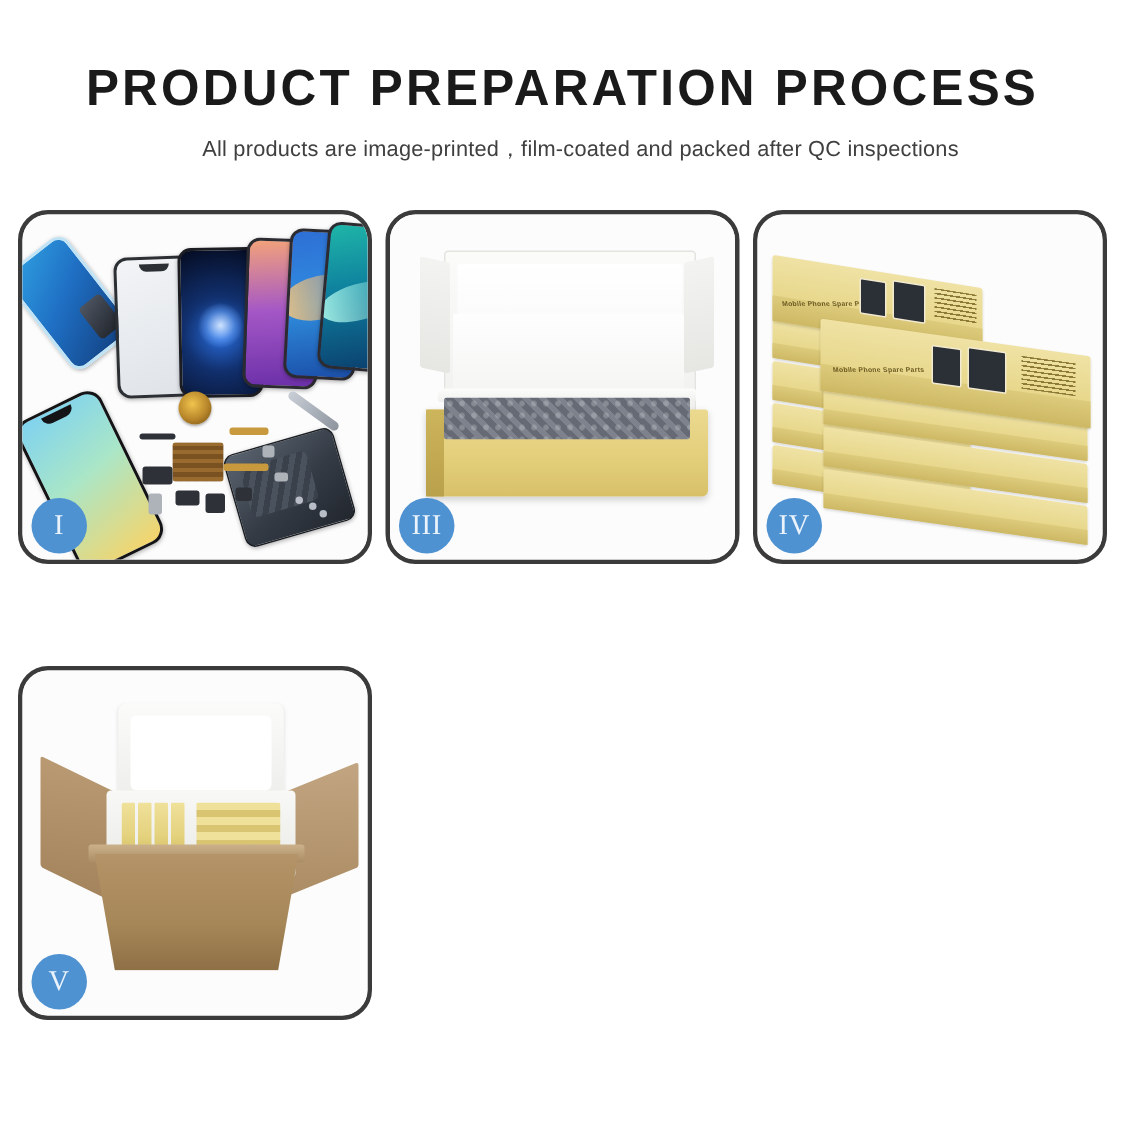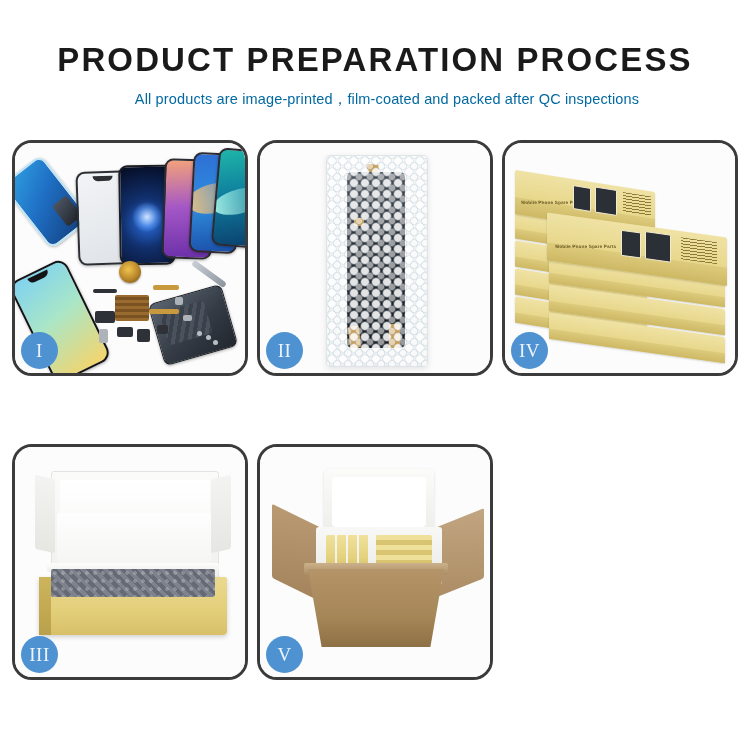--- a/index.html
+++ b/index.html
@@ -28,21 +28,21 @@
     letter-spacing: 2.2px;
     color: #1a1a1a;
     line-height: 1;
     transform: scaleX(0.97);
     white-space: nowrap;
   }
   .subtitle {
     margin-top: 14px;
     font-size: 14.5px;
     font-weight: 400;
-    color: #0369a1;
+    color: #404040;
     letter-spacing: 0.15px;
     white-space: nowrap;
     padding-left: 24px;
   }
 
   
   .grid {
     position: absolute;
     left: 12px;
     top: 140px;
@@ -484,96 +484,81 @@
         <div class="screws">
           <span style="left:0;top:0"></span>
           <span style="left:9px;top:4px"></span>
           <span style="left:16px;top:9px"></span>
         </div>
       </div>
     </div>
     <div class="badge">I</div>
   </div>
 
-  <div class="panel">
-    <div class="panel-inner">
-      <div class="bubble-bag">
-        <div class="screen-in-bag"></div>
-        <div class="flexcable"></div>
-        <div class="tape1"></div>
-        <div class="tape2"></div>
-        <div class="tape3"></div>
-        <div class="tape4"></div>
-        <div class="bubbles"></div>
-        <div class="bubbles2"></div>
-      </div>
-    </div>
-    <div class="badge">II</div>
-  </div>
-
-  <div class="panel">
-    <div class="panel-inner">
-      <div class="stack">
-
-        <div class="sbox" style="left:2px;  top:60px;  width:132px; height:26px; transform:skewY(9deg);">
-            <div class="side"></div>
-          </div>
-        <div class="sbox" style="left:2px;  top:88px;  width:132px; height:26px; transform:skewY(9deg);">
-            <div class="side"></div>
-          </div>
-        <div class="sbox" style="left:2px;  top:116px; width:132px; height:26px; transform:skewY(9deg);">
-            <div class="side"></div>
-          </div>
-        <div class="sbox" style="left:2px;  top:144px; width:132px; height:26px; transform:skewY(9deg);">
-            <div class="side"></div>
-          </div>
-
-        <div class="sbox" style="left:36px; top:106px; width:176px; height:26px; transform:skewY(8deg);">
-            <div class="side"></div>
-          </div>
-        <div class="sbox" style="left:36px; top:134px; width:176px; height:26px; transform:skewY(8deg);">
-            <div class="side"></div>
-          </div>
-        <div class="sbox" style="left:36px; top:162px; width:176px; height:26px; transform:skewY(8deg);">
-            <div class="side"></div>
-          </div>
-
-        <div class="sbox" style="left:2px; top:18px; width:140px; height:44px; transform:skewY(9deg);">
-          <div class="side"></div>
-          <div class="slabel" style="left:6px; top:24px; transform:rotate(-9deg);">Mobile Phone Spare Parts</div>
-          <div class="swin" style="left:58px; top:6px; width:16px; height:22px;"></div>
-          <div class="swin" style="left:80px; top:4px; width:20px; height:24px;"></div>
-          <div class="stext" style="left:108px; top:5px; width:28px; height:20px;"></div>
-        </div>
-
-        <div class="sbox" style="left:34px; top:62px; width:180px; height:48px; transform:skewY(8deg);">
-          <div class="side"></div>
-          <div class="slabel" style="left:8px; top:26px; transform:rotate(-8deg);">Mobile Phone Spare Parts</div>
-          <div class="swin" style="left:74px; top:7px; width:18px; height:24px;"></div>
-          <div class="swin" style="left:98px; top:5px; width:24px; height:26px;"></div>
-          <div class="stext" style="left:134px; top:6px; width:36px; height:22px;"></div>
-        </div>
-      </div>
-    </div>
-    <div class="badge">IV</div>
-  </div>
 
   <div class="panel">
     <div class="panel-inner">
       <div class="box3">
         <div class="box3-lid"></div>
         <div class="box3-lid-flapL"></div>
         <div class="box3-lid-flapR"></div>
         <div class="box3-foamback"></div>
         <div class="box3-body"></div>
         <div class="box3-rim"></div>
         <div class="box3-inner"></div>
       </div>
     </div>
     <div class="badge">III</div>
+  </div>
+
+  <div class="panel">
+    <div class="panel-inner">
+      <div class="stack">
+
+        <div class="sbox" style="left:2px;  top:60px;  width:132px; height:26px; transform:skewY(9deg);">
+            <div class="side"></div>
+          </div>
+        <div class="sbox" style="left:2px;  top:88px;  width:132px; height:26px; transform:skewY(9deg);">
+            <div class="side"></div>
+          </div>
+        <div class="sbox" style="left:2px;  top:116px; width:132px; height:26px; transform:skewY(9deg);">
+            <div class="side"></div>
+          </div>
+        <div class="sbox" style="left:2px;  top:144px; width:132px; height:26px; transform:skewY(9deg);">
+            <div class="side"></div>
+          </div>
+
+        <div class="sbox" style="left:36px; top:106px; width:176px; height:26px; transform:skewY(8deg);">
+            <div class="side"></div>
+          </div>
+        <div class="sbox" style="left:36px; top:134px; width:176px; height:26px; transform:skewY(8deg);">
+            <div class="side"></div>
+          </div>
+        <div class="sbox" style="left:36px; top:162px; width:176px; height:26px; transform:skewY(8deg);">
+            <div class="side"></div>
+          </div>
+
+        <div class="sbox" style="left:2px; top:18px; width:140px; height:44px; transform:skewY(9deg);">
+          <div class="side"></div>
+          <div class="slabel" style="left:6px; top:24px; transform:rotate(-9deg);">Mobile Phone Spare Parts</div>
+          <div class="swin" style="left:58px; top:6px; width:16px; height:22px;"></div>
+          <div class="swin" style="left:80px; top:4px; width:20px; height:24px;"></div>
+          <div class="stext" style="left:108px; top:5px; width:28px; height:20px;"></div>
+        </div>
+
+        <div class="sbox" style="left:34px; top:62px; width:180px; height:48px; transform:skewY(8deg);">
+          <div class="side"></div>
+          <div class="slabel" style="left:8px; top:26px; transform:rotate(-8deg);">Mobile Phone Spare Parts</div>
+          <div class="swin" style="left:74px; top:7px; width:18px; height:24px;"></div>
+          <div class="swin" style="left:98px; top:5px; width:24px; height:26px;"></div>
+          <div class="stext" style="left:134px; top:6px; width:36px; height:22px;"></div>
+        </div>
+      </div>
+    </div>
+    <div class="badge">IV</div>
   </div>
 
   <div class="panel">
     <div class="panel-inner">
       <div class="carton">
         <div class="c-flapL"></div>
         <div class="c-flapR"></div>
         <div class="foam-lid"></div>
         <div class="foam-body"></div>
         <div class="packs">

